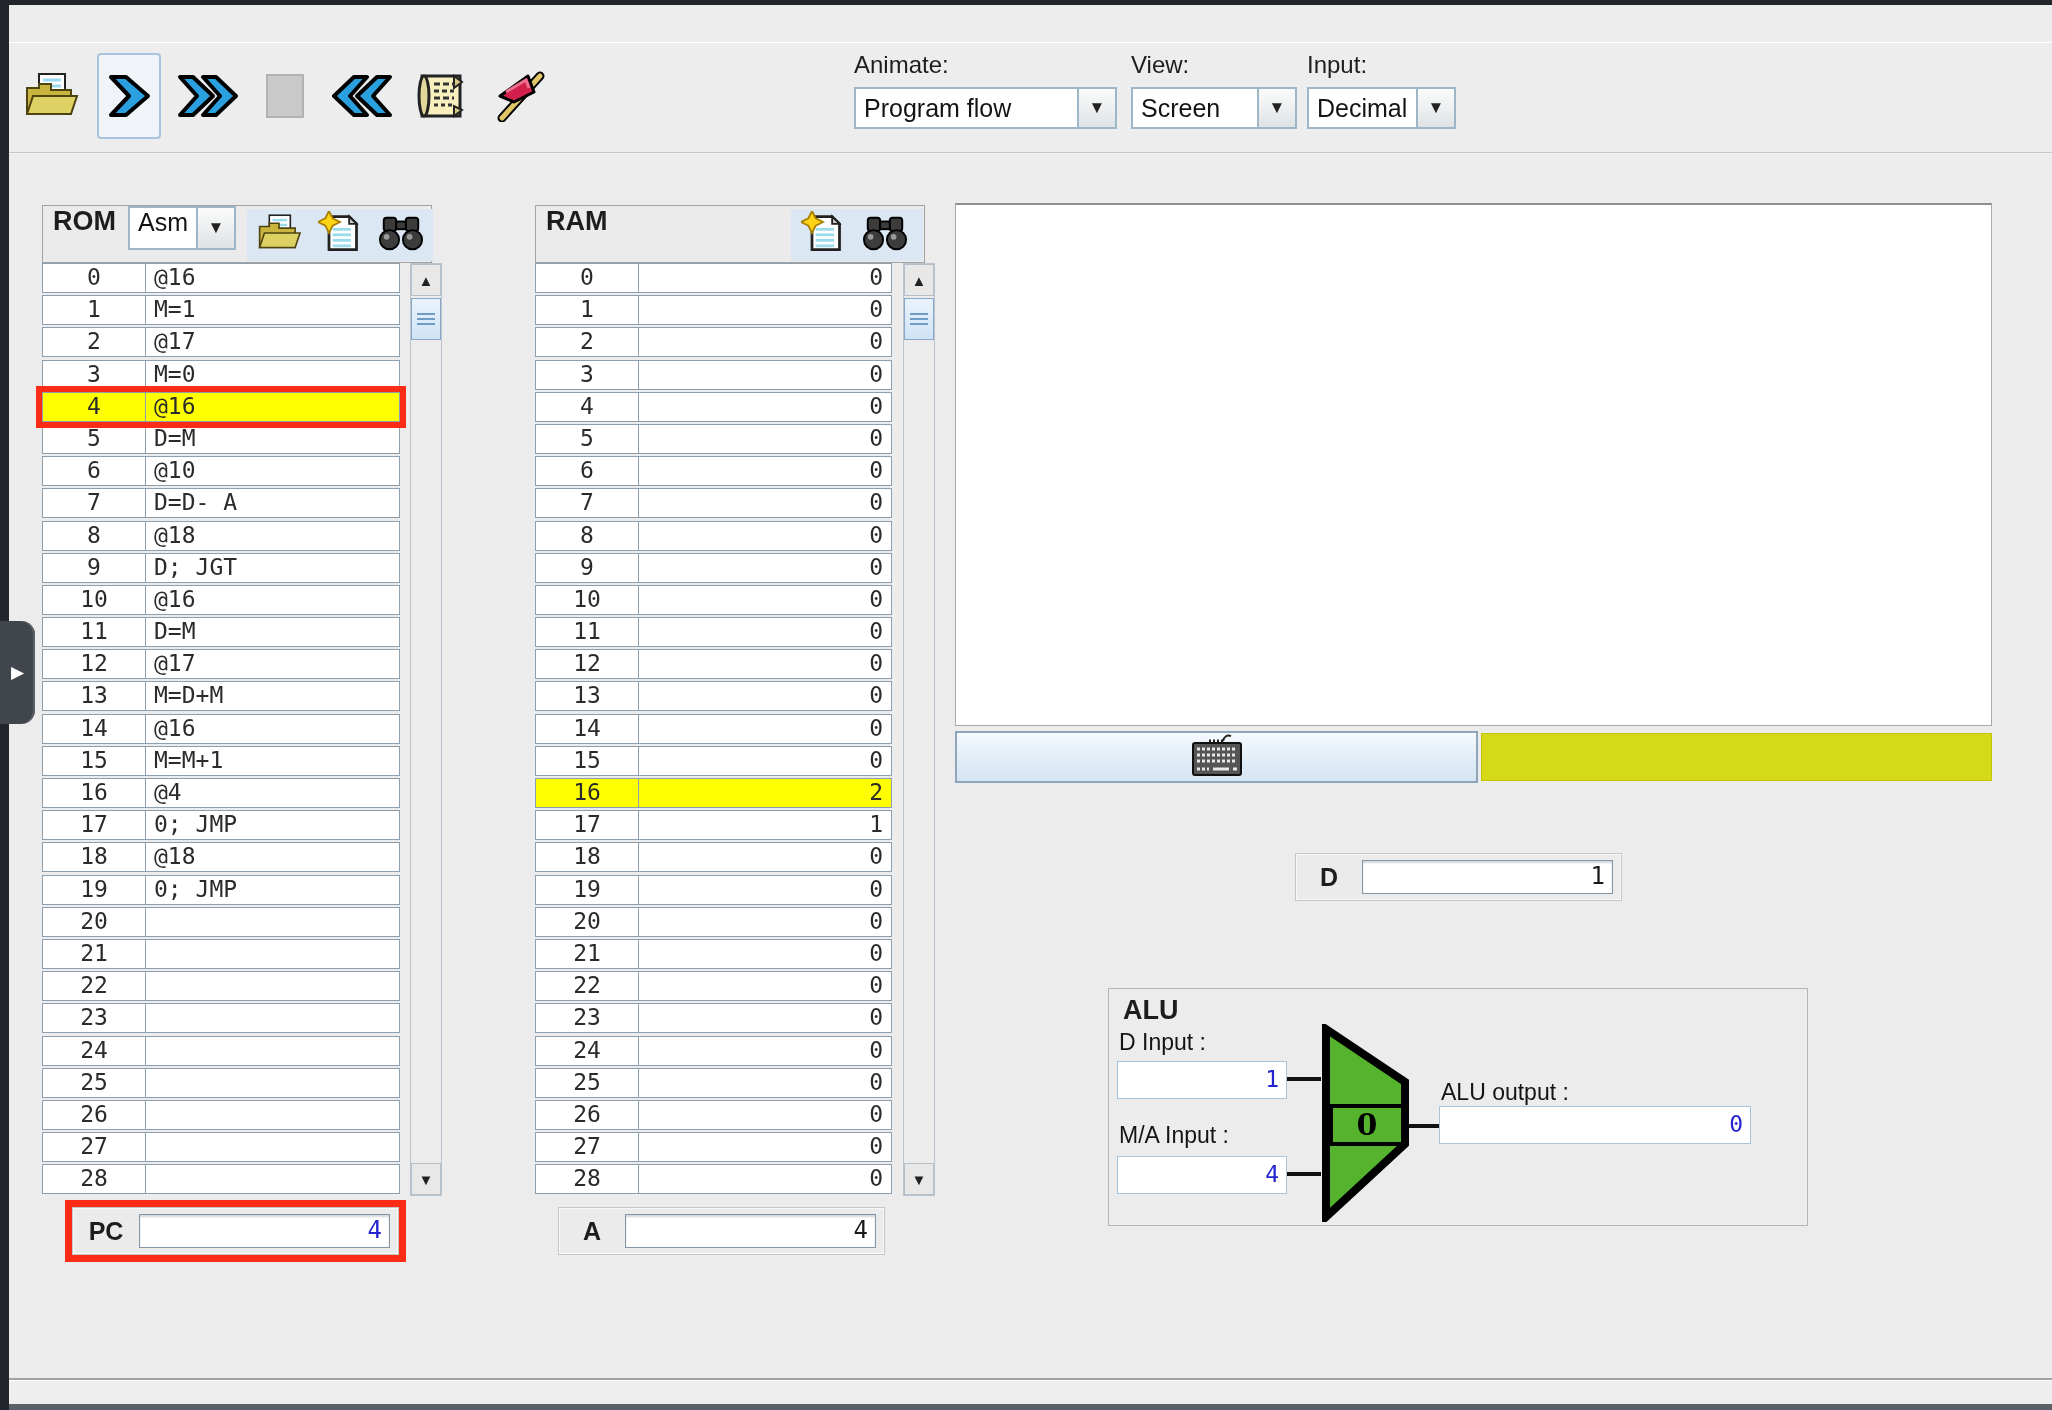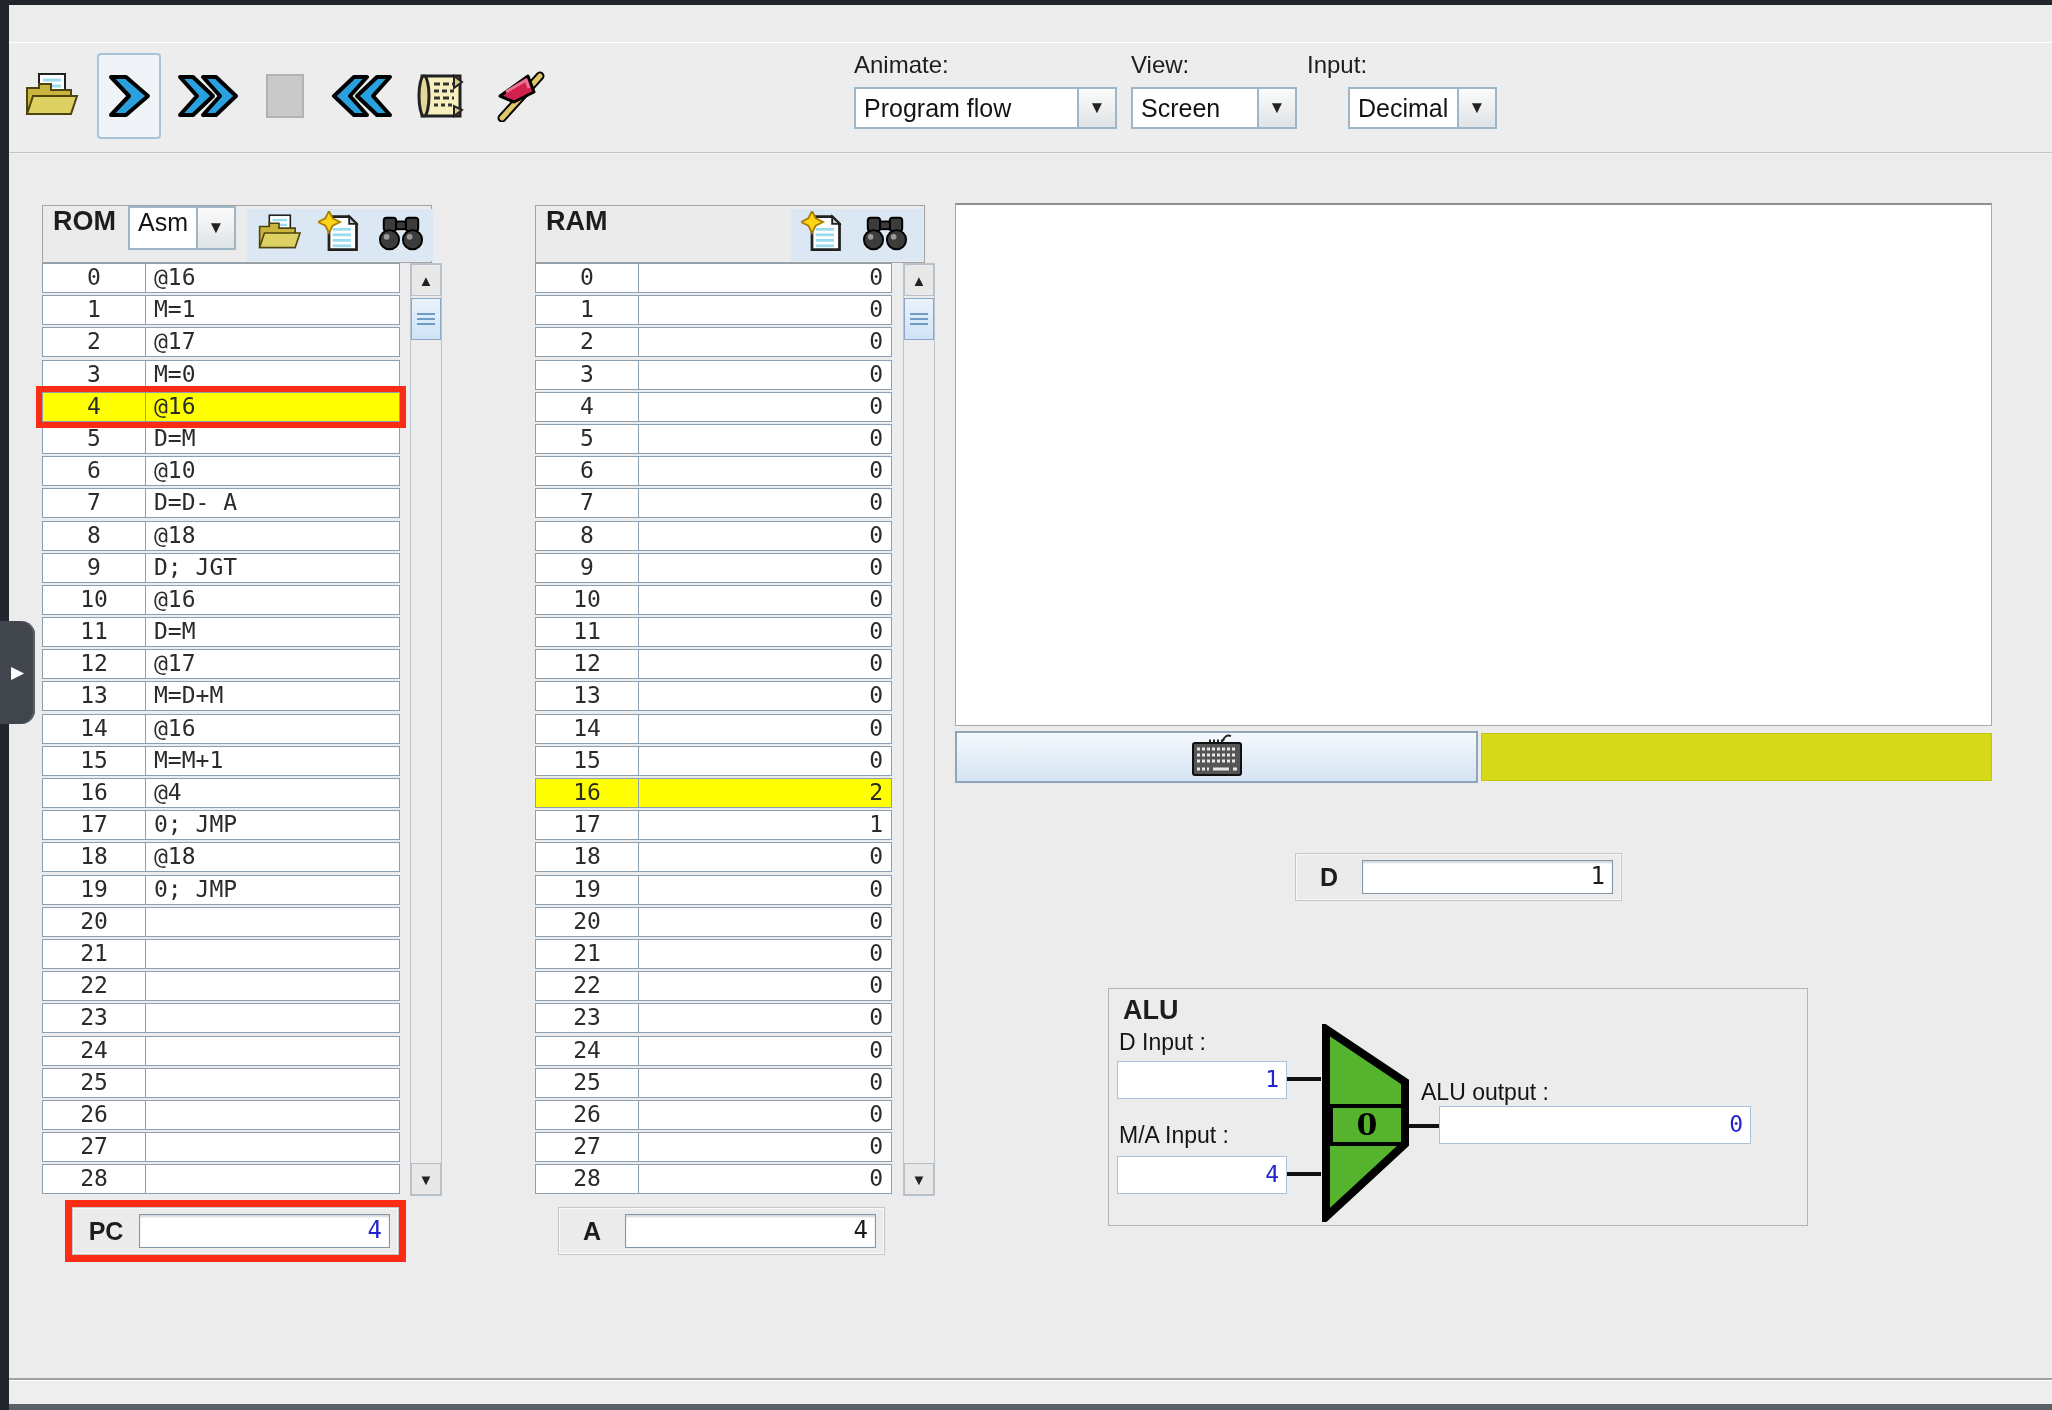--- a/index.html
+++ b/index.html
@@ -37,21 +37,21 @@
   .sl-slow { left:0px; } .sl-fast { left:128px; }
 
   .combo-group { position:absolute; top:8px; }
   .combo-label { font-size:24px; color:#1d1d1d; margin-bottom:8px; }
   .combo { display:flex; height:42px; border:2px solid #9db6c8; background:#ffffff; }
   .combo-text { flex:1; font-size:25px; color:#141414; padding:5px 8px 0 8px; white-space:nowrap; overflow:hidden; }
   .combo-arrow { width:38px; border-left:2px solid #9db6c8; background:linear-gradient(#fbfbfb,#dfe3e6);
                  display:flex; align-items:center; justify-content:center; font-size:17px; color:#222; }
   .g-animate { left:845px; } .g-animate .combo { width:263px; }
   .g-view { left:1122px; } .g-view .combo { width:166px; }
-  .g-format { left:1298px; } .g-format .combo { width:149px;margin-left:41px; }
+  .g-format { left:1298px; } .g-format .combo { width:149px; }
 
   
   .panel { position:absolute; }
   .panel-header { position:absolute; left:0; top:0; width:100%; height:58px; background:#ebebeb;
                   border:1px solid #a3a3a3; display:flex; align-items:flex-start; }
   .panel-title { font-size:27px; font-weight:700; color:#1d1d1d; padding-left:10px; }
   .icon-strip { position:absolute; top:3px; height:52px; background:#dbe7f3; display:flex; align-items:center; gap:14px; padding:0 8px; }
   .hdr-icon { width:48px; height:48px; display:flex; align-items:center; justify-content:center; }
 
   .asm-combo { display:flex; height:44px; border:2px solid #9db6c8; background:#fff; margin-left:12px; }
@@ -612,21 +612,21 @@
     <div class="wire" style="left:178px; top:88px; width:34px;"></div>
     <div class="wire" style="left:178px; top:183px; width:34px;"></div>
     <div class="wire" style="left:296px; top:135px; width:34px;"></div>
 
     <svg style="position:absolute; left:212px; top:35px;" width="90" height="198" viewBox="0 0 90 198">
       <polygon points="5,5 84,58 84,120 5,193" fill="#55b32d" stroke="#000" stroke-width="8"></polygon>
       <rect x="10" y="82" width="72" height="38" fill="#55b32d" stroke="#000" stroke-width="4"></rect>
       <text id="alu-op-text" x="46" y="111" text-anchor="middle" font-family="DejaVu Serif, serif" font-size="30" font-weight="600" fill="#000">0</text>
     </svg>
 
-    <div class="alu-label" style="left:312px; top:90px;text-align:center;">ALU output :</div>
+    <div class="alu-label" style="left:332px; top:90px;text-align:center;">ALU output :</div>
     <div class="alu-out blue">0</div>
   </div>
 
   <div class="expander">
     <span>▶</span>
   </div>
 
   <div class="statusbar"></div>
   <div class="edge-bottom"></div>
 </div>

